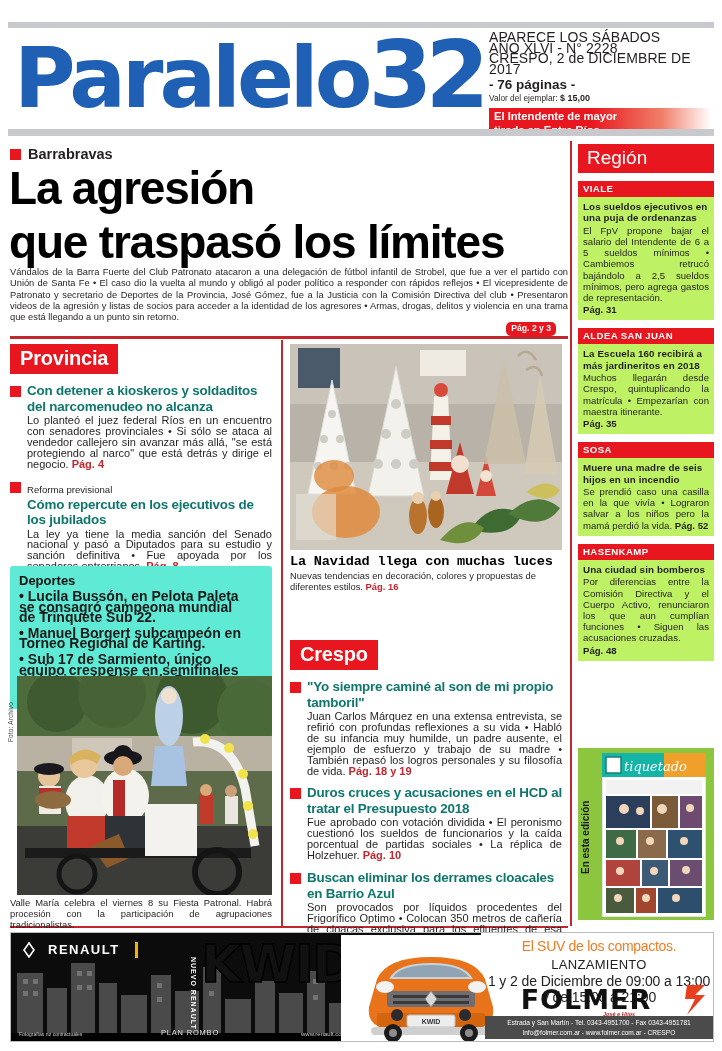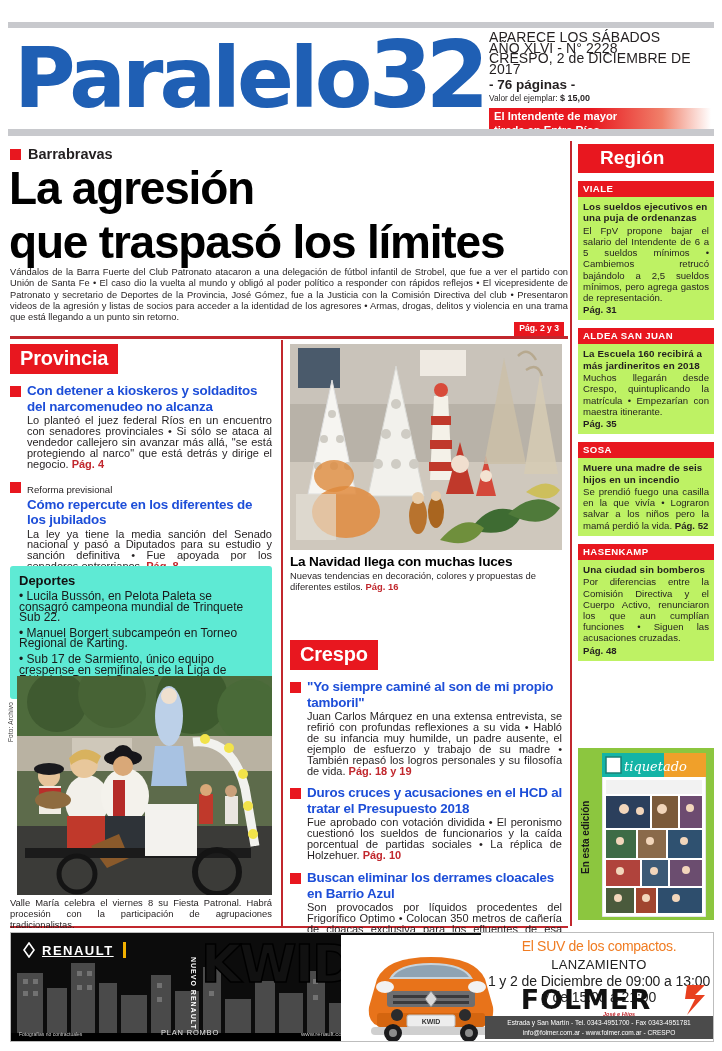--- a/index.html
+++ b/index.html
@@ -50,92 +50,92 @@
     font-family:"Liberation Sans", sans-serif;
     font-weight:bold;font-size:46px;line-height:46px;
     letter-spacing:-1.2px;color:#000000;
   }
   .headline .l2{margin-top:8px;}
 
   .lead{position:absolute;left:10px;top:267px;width:558px;
     font-size:9.3px;line-height:11.3px;color:#231f20;text-align:justify;}
 
   .pagbadge{
-    position:absolute;right:4px;bottom:-13px;
+    position:absolute;right:12px;bottom:-13px;
     background:#e8171f;color:#fff;font-weight:bold;font-size:8.6px;
-    padding:1.5px 5px 2px 5px;border-radius:0;
+    padding:1.5px 5px 2px 5px;border-radius:5px;
   }
   .rule-top{position:absolute;left:10px;top:336px;width:558px;height:2.5px;background:#c1272d;}
 
   
   .vdiv1{position:absolute;left:281px;top:340px;width:2px;height:586px;background:#c1272d;}
   .vdiv2{position:absolute;left:570px;top:141px;width:2px;height:785px;background:#c1272d;}
   .hrule-bottom{position:absolute;left:10px;top:926px;width:558px;height:2px;background:#c1272d;}
 
   
   .secband{
     background:#e8171f;color:#ffffff;font-weight:bold;
     font-size:20px;line-height:20px;padding:4px 10px 6px 10px;display:inline-block;
     letter-spacing:-.2px;
   }
 
   
   .colL{position:absolute;left:10px;top:344px;width:262px;}
   .art{margin-top:9px;}
   .art-head{display:flex;gap:6px;align-items:flex-start;}
   .art-sq{width:11px;height:11px;background:#e8171f;flex:none;margin-top:3px;}
-  .art-title{font-size:13.4px;line-height:15.5px;font-weight:bold;color:#1d4ed8;letter-spacing:-.2px;}
+  .art-title{font-size:13.4px;line-height:15.5px;font-weight:bold;color:#0f766e;letter-spacing:-.2px;}
   .art-sub{font-size:9.6px;line-height:11px;color:#231f20;font-weight:normal;}
   .art-body{font-size:11px;line-height:10.9px;color:#231f20;text-align:justify;margin-top:1px;padding-left:17px;}
   .pg{color:#c1272d;font-weight:bold;}
 
   .deportes{
     position:absolute;left:10px;top:566px;width:262px;
     background:#5eead4;border-radius:3px;padding:7px 9px 8px 9px;box-sizing:border-box;
   }
   .deportes h3{margin:0 0 3px 0;font-size:13px;font-weight:bold;color:#111;}
-  .deportes p{margin:0 17px 5px 0;font-size:12px;line-height:10.6px;color:#1a1a1a;}
+  .deportes p{margin:0 17px 5px 0;font-size:14px;line-height:10.6px;color:#1a1a1a;font-weight:bold;}
 
   .photoL{position:absolute;left:17px;top:676px;width:255px;height:219px;overflow:hidden;}
   .capL{position:absolute;left:10px;top:897px;width:262px;font-size:9.4px;line-height:11px;color:#231f20;text-align:justify;}
   .fotocredit{
     position:absolute;left:7px;top:676px;width:10px;height:66px;
     writing-mode:vertical-rl;transform:rotate(180deg);
     font-size:6.4px;color:#3a3a3a;letter-spacing:.2px;
   }
 
   
   .colC{position:absolute;left:290px;top:344px;width:272px;}
   .photoC{width:272px;height:206px;position:relative;overflow:hidden;}
-  .navi-title{font-size:13.6px;font-weight:bold;color:#000;margin-top:4px;letter-spacing:-.2px;}
+  .navi-title{font-size:13.6px;font-weight:bold;color:#000;margin-top:4px;letter-spacing:-.2px;font-family:Liberation Mono, monospace;}
   .navi-body{font-size:9.4px;line-height:11px;color:#231f20;margin-top:1px;}
 
   .colC2{position:absolute;left:290px;top:640px;width:272px;}
 
   
   .colR{position:absolute;left:578px;top:144px;width:136px;}
-  .regband{background:#e8171f;color:#fff;font-weight:bold;font-size:19px;line-height:19px;padding:4px 7px 6px 22px;display:block;}
+  .regband{background:#e8171f;color:#fff;font-weight:normal;font-size:19px;line-height:19px;padding:4px 7px 6px 9px;display:block;}
   .rbox{background:#bef264;margin-top:8px;}
   .rbox .tag{background:#e8171f;color:#fff;font-weight:bold;font-size:9.6px;letter-spacing:.4px;padding:2px 5px 3px 5px;display:block;}
   .rbox .inner{padding:4px 5px 5px 5px;border-radius:13px;}
   .rbox h4{margin:0;font-size:9.8px;line-height:11.4px;font-weight:bold;color:#231f20;letter-spacing:.1px;}
   .rbox p{margin:1px 0 0 0;font-size:9.6px;line-height:11.2px;color:#231f20;text-align:justify;}
   .rbox .pgr{font-weight:bold;}
 
   .edbox{position:absolute;left:578px;top:748px;width:136px;height:172px;background:#8cc63f;overflow:hidden;}
   .edlabel{
     position:absolute;left:2px;top:6px;width:14px;height:120px;
     writing-mode:vertical-rl;transform:rotate(180deg);
     font-size:10px;font-weight:bold;color:#1a1a1a;letter-spacing:0px;
   }
 
   
   .ad{position:absolute;left:10px;top:932px;width:704px;height:110px;border:1px solid #bdbdbd;box-sizing:border-box;background:#fff;overflow:hidden;}
   .ad-dark{position:absolute;left:0;top:0;width:470px;height:108px;background:#000;overflow:hidden;}
-  .ad-renault{position:absolute;left:10px;top:9px;color:#fff;font-size:13px;font-weight:bold;letter-spacing:1.5px;display:flex;align-items:center;gap:5px;text-decoration:underline;}
+  .ad-renault{position:absolute;left:10px;top:9px;color:#fff;font-size:13px;font-weight:bold;letter-spacing:1.5px;display:flex;gap:11px;}
   .ad-kwid{position:absolute;left:190px;top:5px;font-family:"DejaVu Sans",sans-serif;font-weight:bold;font-size:52px;line-height:52px;color:#111;letter-spacing:-2px;-webkit-text-stroke:1.5px #000;}
   .ad-nuevo{position:absolute;left:178px;top:24px;writing-mode:vertical-rl;font-size:7px;font-weight:bold;color:#fff;letter-spacing:1px;line-height:8px;}
   .ad-plan{position:absolute;left:150px;bottom:4px;color:#e2e2e2;font-size:7.5px;letter-spacing:.8px;}
   .ad-web{position:absolute;left:290px;bottom:4px;color:#c9c9c9;font-size:6px;}
   .ad-bl{position:absolute;left:8px;bottom:4px;color:#cfcfcf;font-size:5px;}
   .ad-right{position:absolute;left:474px;top:0;width:228px;height:108px;}
   .ad-suv{position:absolute;left:0;top:5px;width:228px;text-align:center;color:#f07c22;font-size:14px;font-weight:normal;letter-spacing:-.3px;}
   .ad-lanz{position:absolute;left:0;top:24px;width:228px;text-align:center;color:#222;font-size:13px;letter-spacing:.3px;}
   .ad-horario{position:absolute;left:0;top:40px;width:228px;text-align:center;color:#222;font-size:14px;letter-spacing:-.1px;}
   .ad-folmer{position:absolute;left:6px;top:53px;width:190px;text-align:center;font-family:"DejaVu Sans",sans-serif;font-weight:bold;font-size:27px;line-height:27px;color:#111;letter-spacing:1px;}
@@ -199,21 +199,21 @@
         <span>Lo planteó el juez federal Ríos en un encuentro con senadores provinciales • Si sólo se ataca al vendedor callejero sin avanzar más allá, "se está protegiendo al narco" que está detrás y dirige el negocio.</span>
         <span class="pg">Pág. 4</span>
       </div>
     </div>
 
     <div class="art">
       <div class="art-head">
         <span class="art-sq"></span>
         <span>
           <span class="art-sub">Reforma previsional</span>
-          <span class="art-title" style="display:block">Cómo repercute en los diferentes de los jubilados</span>
+          <span class="art-title" style="display:block">Cómo repercute en los ejecutivos de los jubilados</span>
         </span>
       </div>
       <div class="art-body">
         <span>La ley ya tiene la media sanción del Senado nacional y pasó a Diputados para su estudio y sanción definitiva • Fue apoyada por los senadores entrerrianos.</span>
         <span class="pg">Pág. 8</span>
       </div>
     </div>
   </div>
 
   <div class="deportes">
@@ -397,21 +397,21 @@
         <h4>La Escuela 160 recibirá a más jardineritos en 2018</h4>
         <p><span>Muchos llegarán desde Crespo, quintuplicando la matrícula • Empezarían con maestra itinerante.</span></p>
         <p class="pgr">Pág. 35</p>
       </div>
     </div>
 
     <div class="rbox">
       <span class="tag">SOSA</span>
       <div class="inner">
         <h4>Muere una madre de seis hijos en un incendio</h4>
-        <p><span>Se prendió fuego una casilla en la que vivía • Lograron salvar a los niños pero la mamá perdió la vida.</span> <span class="pgr">Pág. 52</span></p>
+        <p><span>Se prendió caso una casilla en la que vivía • Lograron salvar a los niños pero la mamá perdió la vida.</span> <span class="pgr">Pág. 52</span></p>
       </div>
     </div>
 
     <div class="rbox">
       <span class="tag">HASENKAMP</span>
       <div class="inner">
         <h4>Una ciudad sin bomberos</h4>
         <p><span>Por diferencias entre la Comisión Directiva y el Cuerpo Activo, renunciaron los que aun cumplían funciones • Siguen las acusaciones cruzadas.</span></p>
         <p class="pgr">Pág. 48</p>
       </div>

